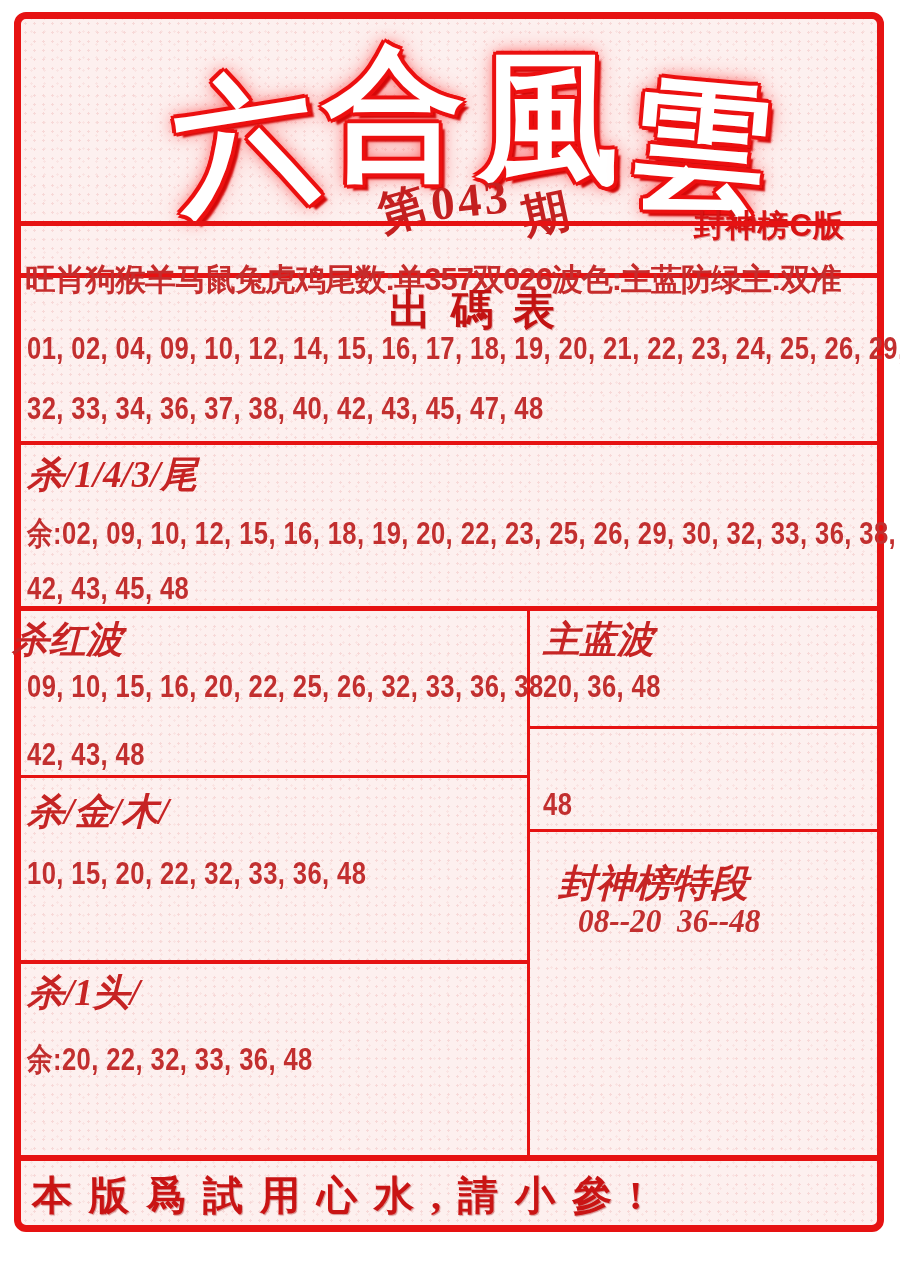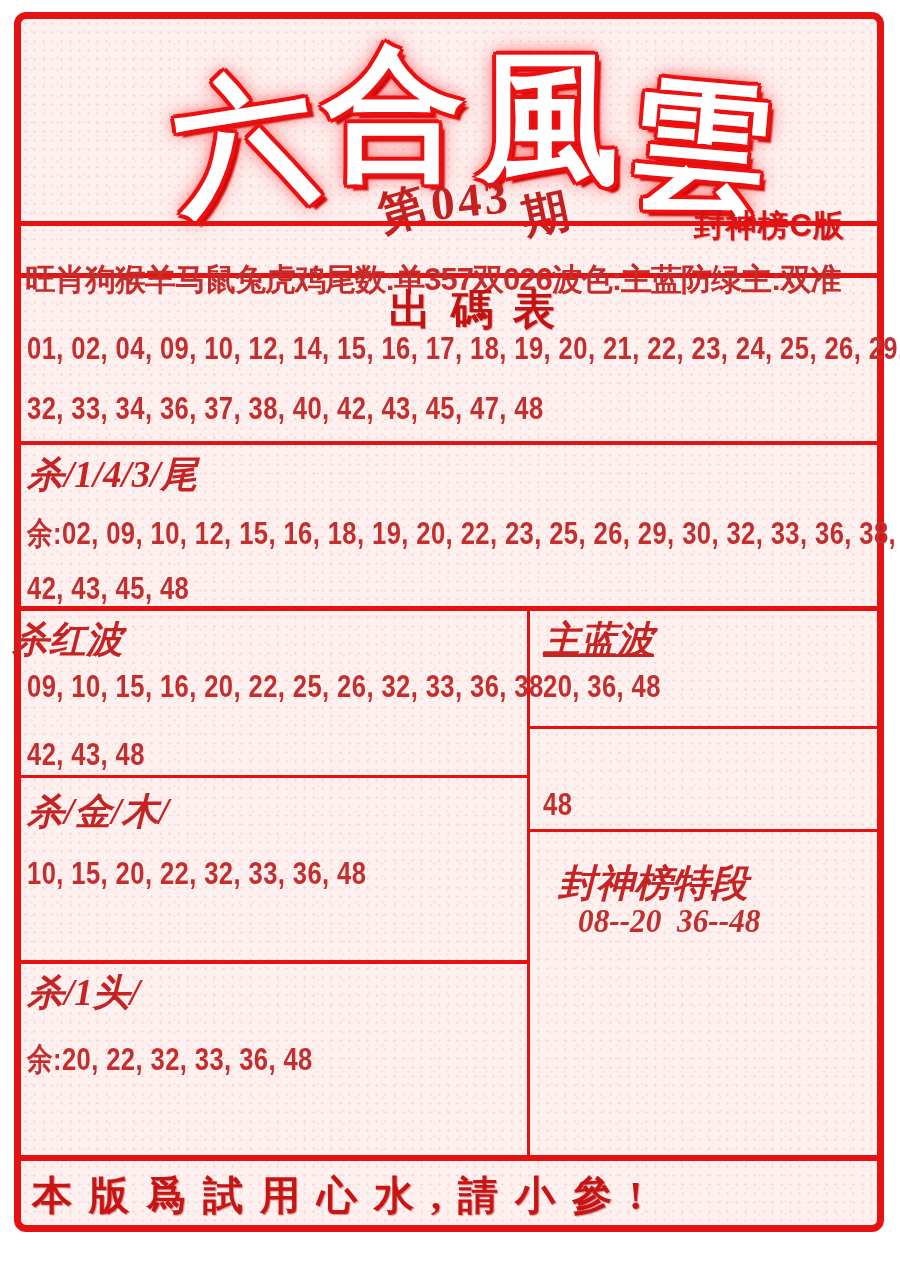--- a/index.html
+++ b/index.html
@@ -142,21 +142,21 @@
 <div class="nums" style="left:27px;top:390px;">32, 33, 34, 36, 37, 38, 40, 42, 43, 45, 47, 48</div>
 
 <div class="hdr" style="left:27px;top:450px;">杀/1/4/3/尾</div>
 <div class="nums" style="left:27px;top:512px;">余:02, 09, 10, 12, 15, 16, 18, 19, 20, 22, 23, 25, 26, 29, 30, 32, 33, 36, 38, 40</div>
 <div class="nums" style="left:27px;top:570px;">42, 43, 45, 48</div>
 
 <div class="hdr" style="left:12px;top:615px;">杀红波</div>
 <div class="nums" style="left:27px;top:668px;">09, 10, 15, 16, 20, 22, 25, 26, 32, 33, 36, 38</div>
 <div class="nums" style="left:27px;top:736px;">42, 43, 48</div>
 
-<div class="hdr" style="left:543px;top:615px;text-decoration:underline;">主蓝波</div>
+<div class="hdr" style="left:543px;top:615px;">主蓝波</div>
 <div class="nums" style="left:543px;top:668px;">20, 36, 48</div>
 
 <div class="nums" style="left:543px;top:786px;">48</div>
 
 <div class="hdr" style="left:27px;top:787px;">杀/金/木/</div>
 <div class="nums" style="left:27px;top:855px;">10, 15, 20, 22, 32, 33, 36, 48</div>
 
 <div class="hdr" style="left:558px;top:858px;font-size:38px;">封神榜特段</div>
 <div class="teduan-nums" style="left:578px;top:902px;">08--20  36--48</div>
 

